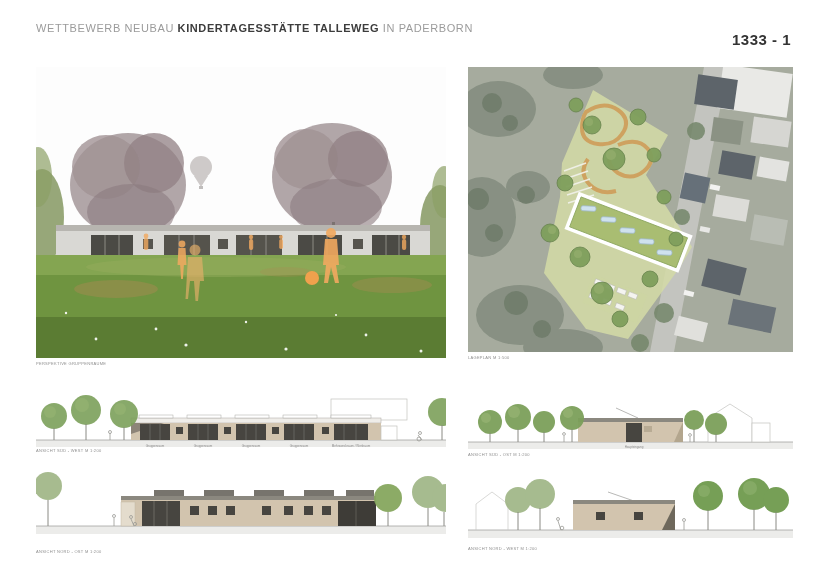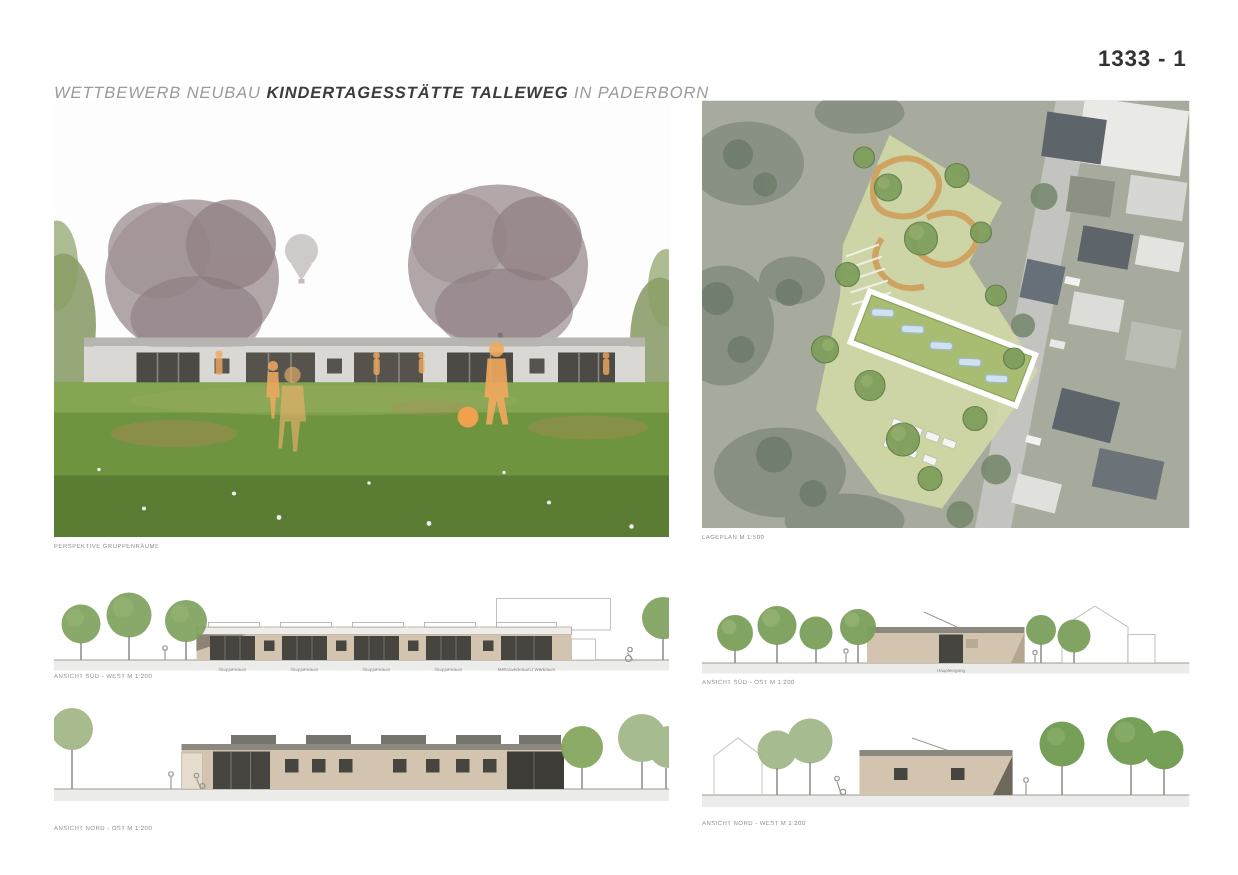--- a/index.html
+++ b/index.html
@@ -7,24 +7,23 @@
   body {
     font-family: "Liberation Sans", sans-serif;
     background: #ffffff;
     position: relative;
     overflow: hidden;
   }
   .board { position: absolute; inset: 0; background: #fff; }
 
   
   .header-title {
-    position: absolute; left: 36px; top: 56px;
+    position: absolute; left: 36px; top: 22px;
     font-size: 11px; letter-spacing: 0.6px; color: #9b9b9b;
     white-space: nowrap;
-    font-style: italic;
   }
   .header-title .bold { color: #3c3c3c; font-weight: bold; }
   .panel-number {
     position: absolute; right: 34px; top: 31px;
     font-size: 15px; font-weight: bold; color: #333;
     letter-spacing: 0.5px;
   }
 
   
   .figure { position: absolute; }

